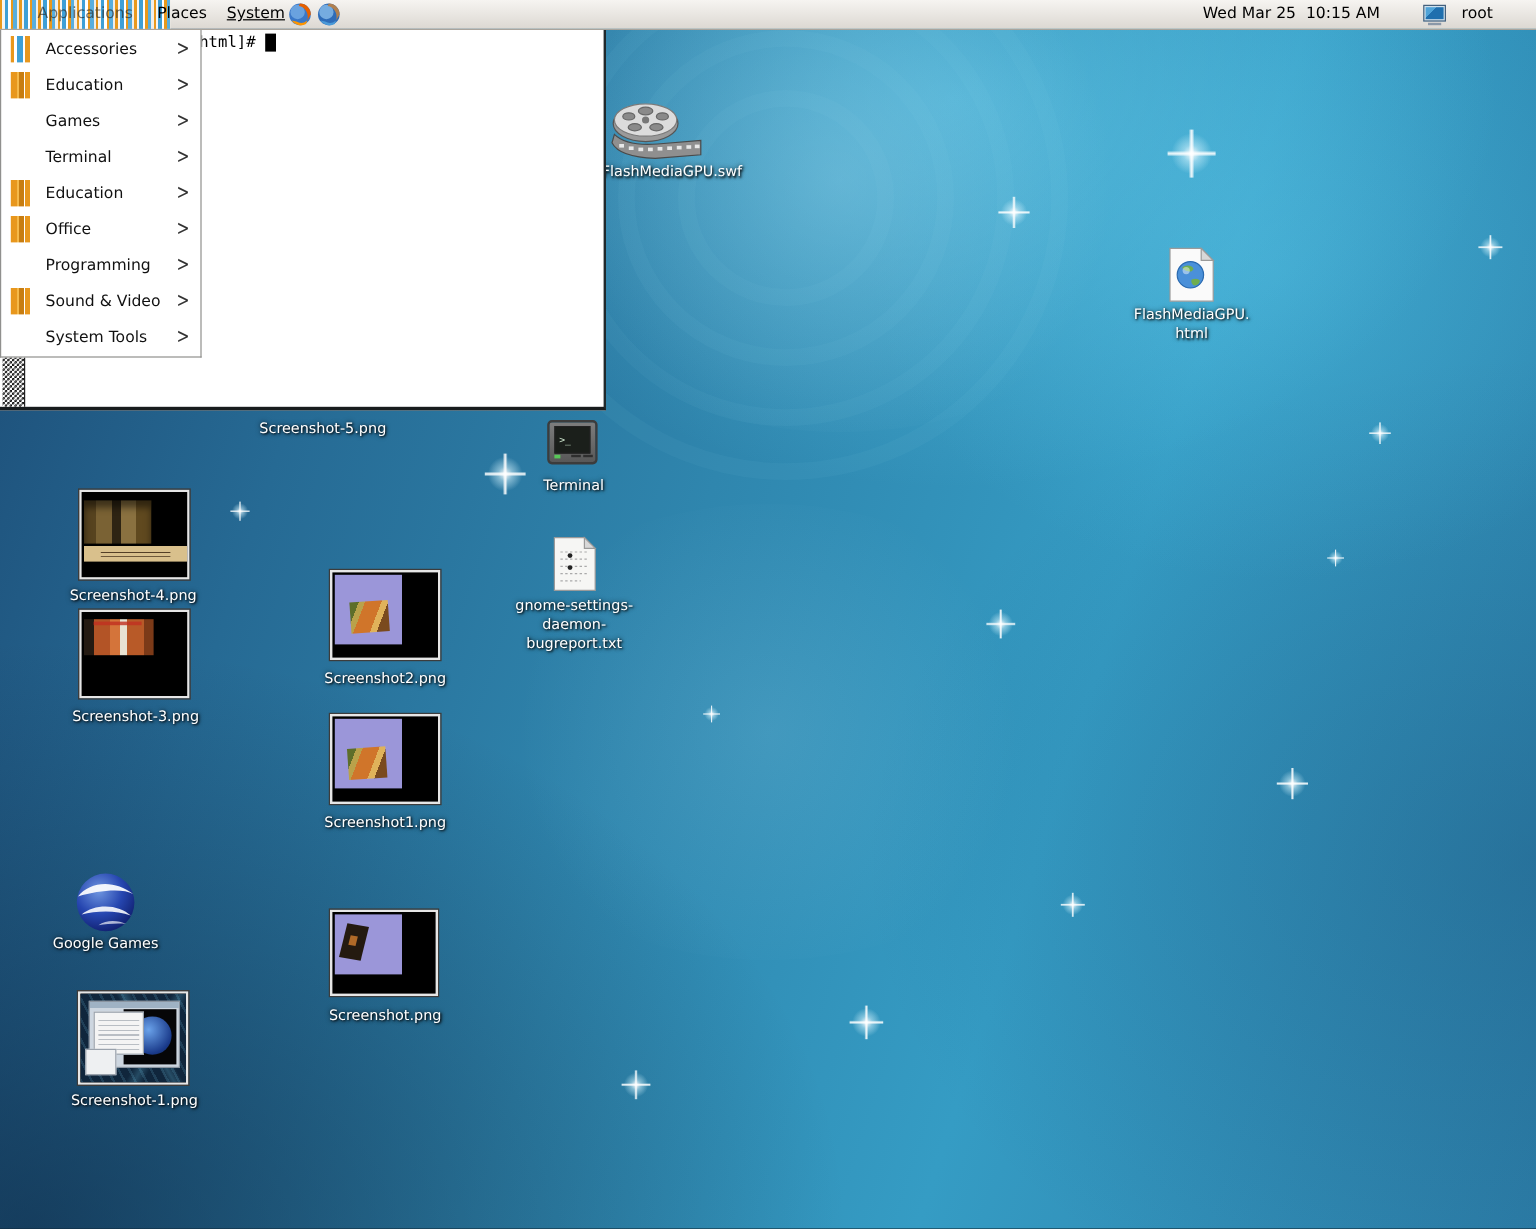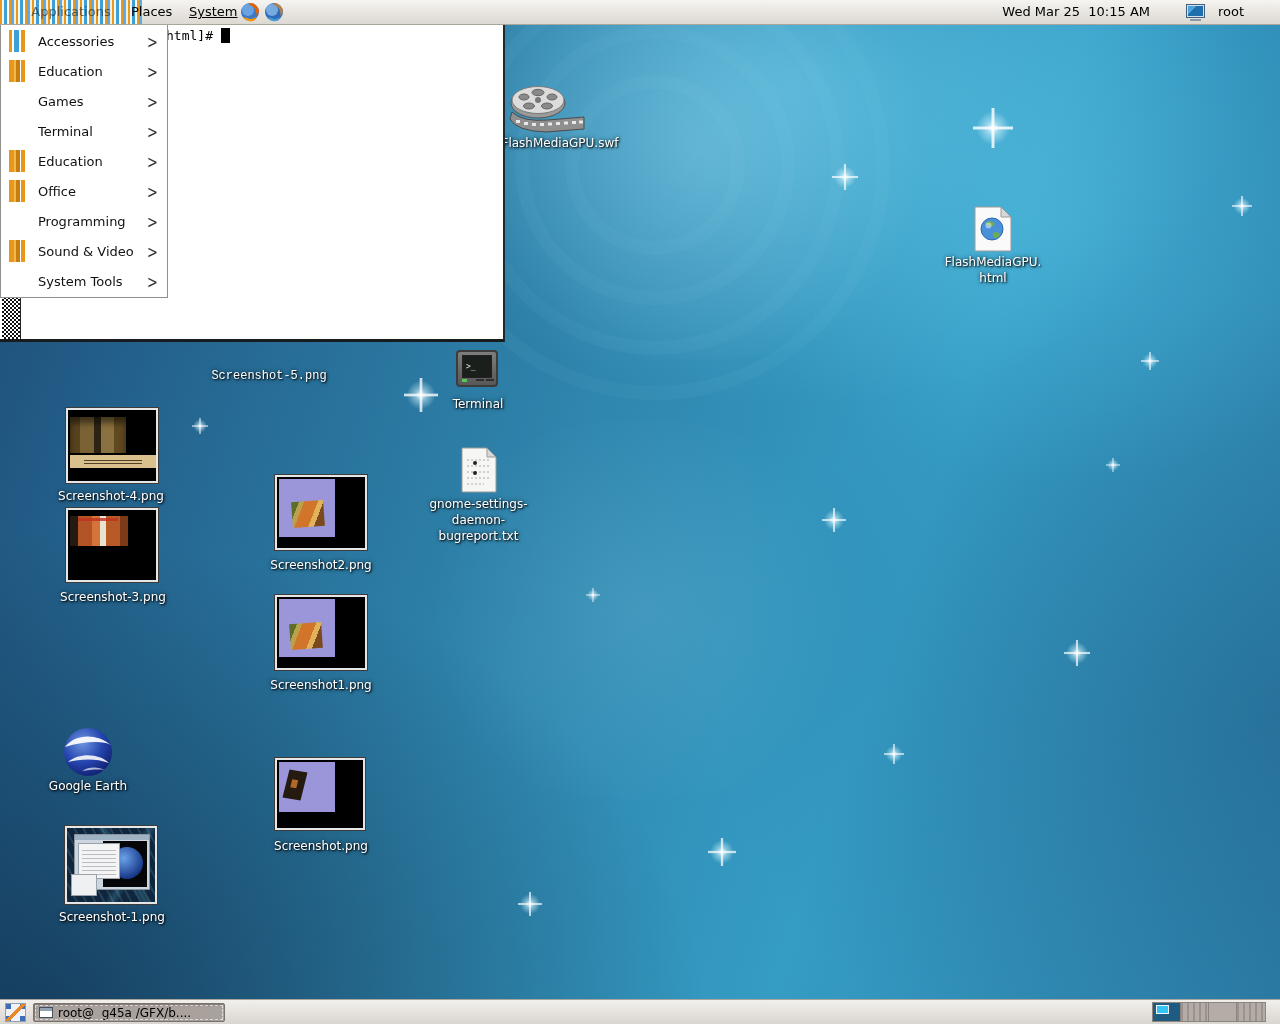--- a/index.html
+++ b/index.html
@@ -223,21 +223,21 @@
         <line x1="7" y1="26" x2="30" y2="26"></line>
           <line x1="7" y1="32" x2="30" y2="32"></line>
           <line x1="7" y1="38" x2="24" y2="38"></line>
       </g>
       <circle cx="15" cy="17" r="2" fill="#222"></circle>
         <circle cx="15" cy="27" r="2" fill="#222"></circle>
     </svg>
     <div class="dlab wrap" style="left:416px; top:496px; width:125px;">gnome-settings-daemon-bugreport.txt</div>
   </div>
 
-  <div class="dlab" style="left:207px; top:368px; width:124px;font-family:Liberation Mono, monospace;">Screenshot-5.png</div>
+  <div class="dlab" style="left:207px; top:349px; width:124px;">Screenshot-5.png</div>
 
   <div>
     <div class="thumb" style="left:66px; top:408px; width:92px; height:75px;">
       <div class="game4"></div>
       <div class="cap4">
           <i></i>
         </div>
     </div>
     <div class="dlab" style="left:51px; top:488px; width:120px;">Screenshot-4.png</div>
   </div>
@@ -272,21 +272,21 @@
           <stop offset="0%" stop-color="#6f96e0"></stop>
             <stop offset="55%" stop-color="#2646b0"></stop>
             <stop offset="100%" stop-color="#101f6e"></stop>
         </radialGradient>
       </defs>
       <circle cx="26" cy="26" r="24" fill="url(#geg)"></circle>
       <path d="M3 21 C 13 8, 34 7, 49 19 C 40 14, 20 16, 3 21 Z" fill="#fff" opacity=".92"></path>
       <path d="M6 36 C 18 26, 38 28, 47 37 C 34 32, 18 33, 6 36 Z" fill="#fff" opacity=".88"></path>
       <path d="M20 45 C 27 40, 37 41, 43 44 C 36 43, 27 44, 20 45 Z" fill="#fff" opacity=".65"></path>
     </svg>
-    <div class="dlab" style="left:38px; top:778px; width:100px;">Google Earth</div>
+    <div class="dlab" style="left:38px; top:778px; width:100px;">Google Games</div>
   </div>
 
   <div>
     <div class="thumb" style="left:275px; top:758px; width:90px; height:72px;">
       <div class="lav" style="left:2px; top:2px; width:56px; height:50px;"></div>
       <div class="para" style="left:9px; top:11px; width:18px; height:28px;"></div>
     </div>
     <div class="dlab" style="left:262px; top:838px; width:118px;">Screenshot.png</div>
   </div>
 
@@ -386,29 +386,14 @@
     </svg>
     <div class="clock">Wed Mar 25  10:15 AM</div>
     <div class="mon">
       <div class="fr"></div>
         <div class="sc"></div>
         <div class="base"></div>
     </div>
     <div class="user-ind">root</div>
   </div>
 
-  <div class="taskbar">
-    <div class="showdesk"></div>
-    <div class="winbtn">
-      <span class="wicon"></span>
-      <span class="wlabel">root@  g45a /GFX/b....</span>
-    </div>
-    <div class="pager">
-      <div class="ws active">
-          <div class="mw"></div>
-        </div>
-      <div class="ws idle striped"></div>
-      <div class="ws idle"></div>
-      <div class="ws idle striped"></div>
-    </div>
-  </div>
 
 </div>
 
 </body></html>

